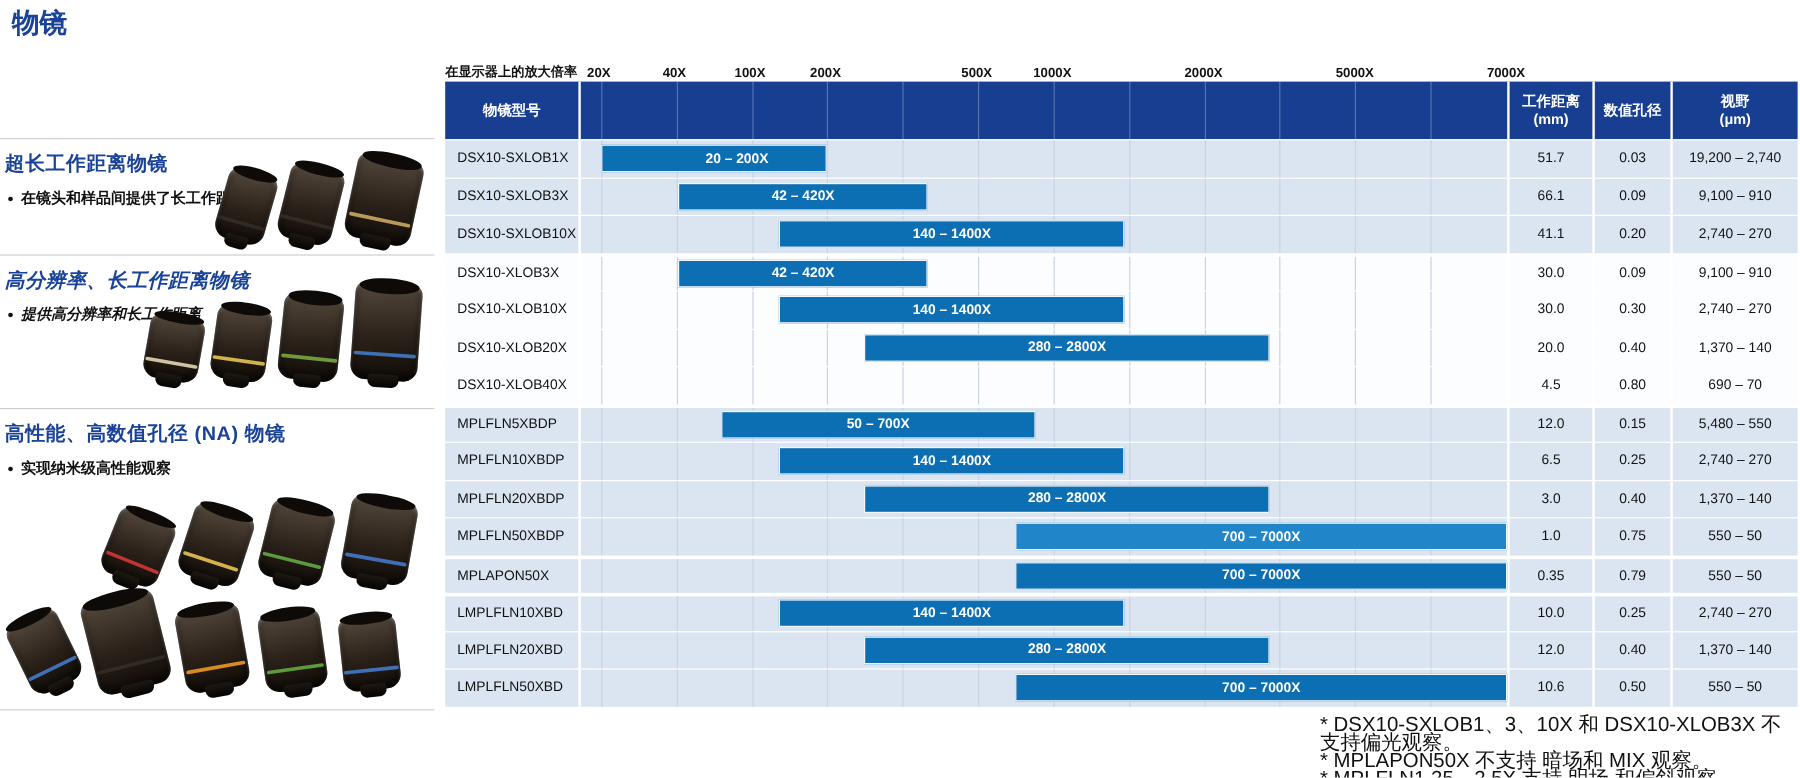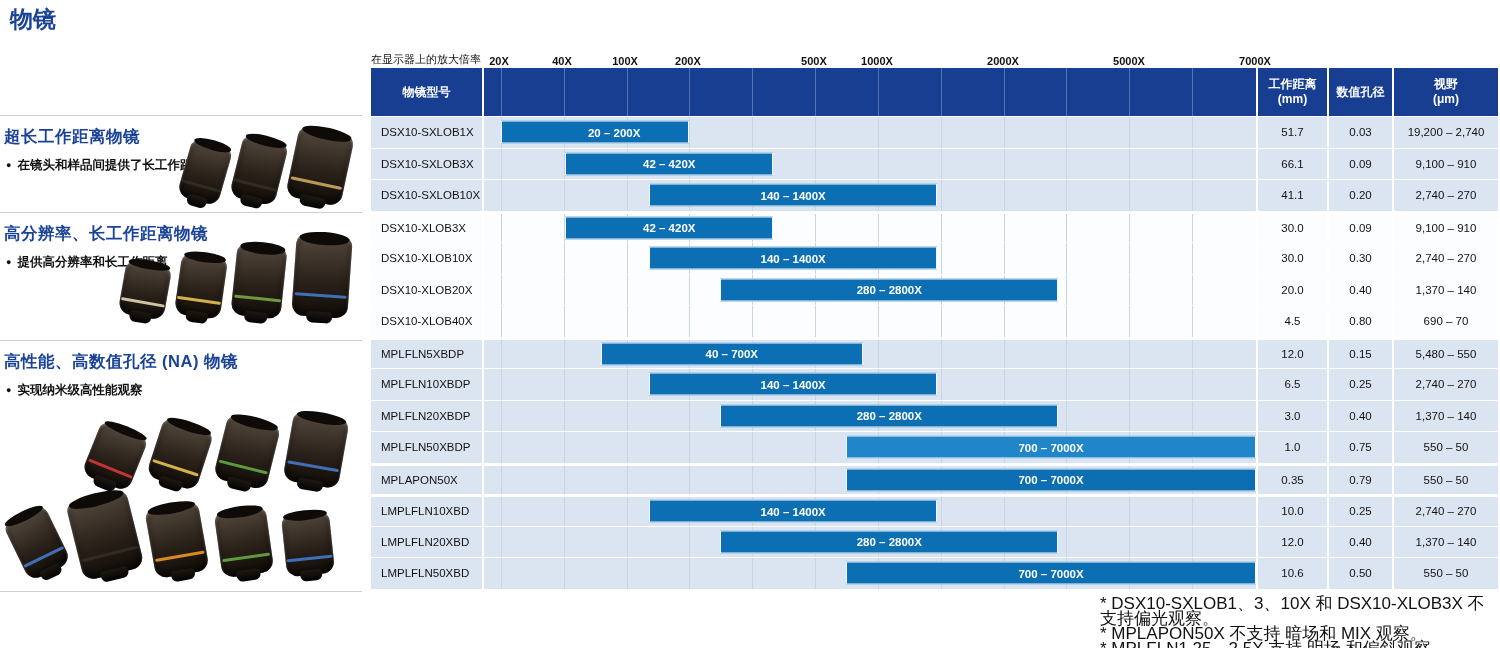--- a/index.html
+++ b/index.html
@@ -27,21 +27,21 @@
   .lens{position:relative;flex:0 0 auto;border-radius:10px 10px 12px 12px;
     background:linear-gradient(175deg,#564a3e 0%,#2b221a 55%,#100b07 100%);
     box-shadow:inset 0 2px 3px rgba(255,255,255,.28), inset 0 -5px 7px rgba(0,0,0,.65);}
   .lens-top{position:absolute;top:-3px;left:5%;right:5%;height:16%;background:#0d0a07;border-radius:50%;}
   .lens-ring{position:absolute;left:3%;right:3%;bottom:24%;height:3px;border-radius:2px;}
   .lens-nose{position:absolute;left:27%;right:27%;bottom:-6px;height:11px;
     background:linear-gradient(#1d1812,#040302);border-radius:3px 3px 6px 6px;}
   
   .spec-table{position:absolute;left:371px;top:53px;width:1127px;}
   .axis-row{position:relative;height:15px;}
-  .axis-label{position:absolute;left:0;bottom:1px;font-size:11px;font-weight:400;}
+  .axis-label{position:absolute;left:0;bottom:1px;font-size:11px;font-weight:700;}
   .axis-span{position:absolute;left:111px;width:774px;top:0;height:15px;}
   .tick{position:absolute;bottom:1px;transform:translateX(-50%);font-size:11px;font-weight:bold;white-space:nowrap;}
   .thead{display:flex;height:48px;background:var(--header-bg);color:#fff;}
   .cell{flex:0 0 auto;display:flex;align-items:center;justify-content:center;position:relative;}
   .c-model{width:111px;}
   .c-chart{width:774px;position:relative;}
   .c-wd{width:71px;}
   .c-na{width:65px;}
   .c-fov{width:106px;}
   .thead .cell{font-size:12px;font-weight:bold;flex-direction:column;line-height:1.25;}
@@ -88,21 +88,21 @@
           <div class="lens-nose"></div>
         </div>
         <div class="lens" style="width: 56px; height: 72px; transform: rotate(12deg);">
           <div class="lens-top"></div>
           <div class="lens-ring" style="background: rgb(185, 154, 88);"></div>
           <div class="lens-nose"></div>
         </div>
       </div>
   </div>
 
-  <div class="section" style="height:128px;">
+  <div class="section" style="height:128px;font-style:italic;">
     <div class="sec-heading">高分辨率、长工作距离物镜</div>
     <div class="bullet narrow">
       <span class="dot">●</span>
       <span class="btxt">提供高分辨率和长工作距离</span>
     </div>
     <div class="lens-strip" style="right:12px;top:22px;">
         <div class="lens" style="width: 46px; height: 54px; transform: rotate(10deg);">
           <div class="lens-top"></div>
           <div class="lens-ring" style="background: rgb(207, 195, 162);"></div>
           <div class="lens-nose"></div>
@@ -445,21 +445,21 @@
           <div class="rgrid" style="left: 18.48%;"></div>
           <div class="rgrid" style="left: 26.61%;"></div>
           <div class="rgrid" style="left: 34.75%;"></div>
           <div class="rgrid" style="left: 42.89%;"></div>
           <div class="rgrid" style="left: 51.03%;"></div>
           <div class="rgrid" style="left: 59.17%;"></div>
           <div class="rgrid" style="left: 67.31%;"></div>
           <div class="rgrid" style="left: 75.45%;"></div>
           <div class="rgrid" style="left: 83.59%;"></div>
           <div class="rgrid" style="left: 91.73%;"></div>
-          <div class="bar" style="left: 15.1%; width: 34%;">40 – 700X</div>
+          <div class="bar" style="left: 15.1%; width: 34%;">50 – 700X</div>
         </div>
         <div class="cell c-wd">
           <span>12.0</span>
         </div>
         <div class="cell c-na">
           <span>0.15</span>
         </div>
         <div class="cell c-fov">
           <span>5,480 – 550</span>
         </div>

